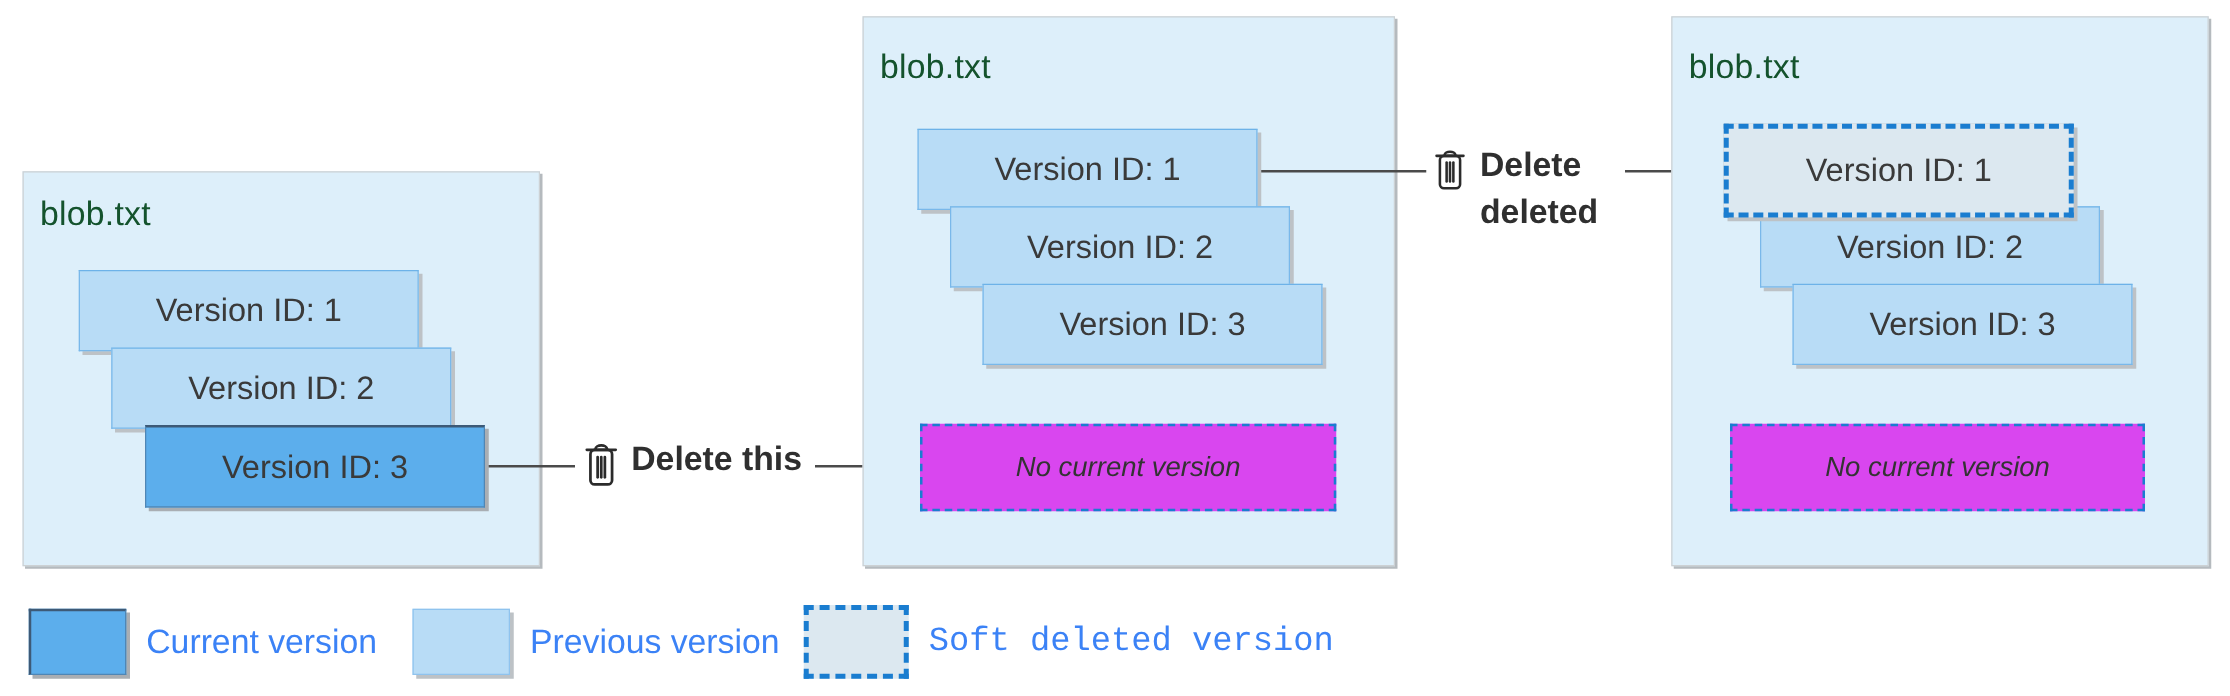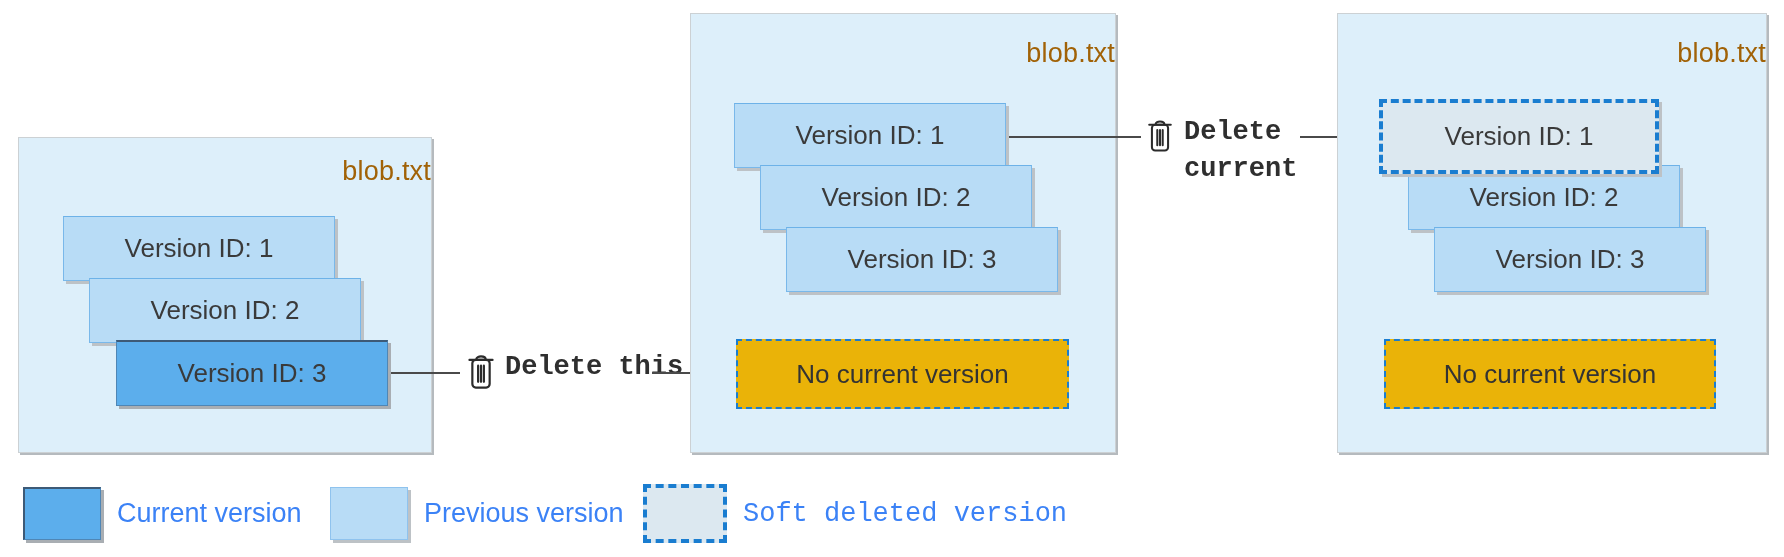--- a/index.html
+++ b/index.html
@@ -6,21 +6,21 @@
   .canvas{
     position:relative;width:1784px;height:557px;background:#ffffff;overflow:hidden;
     font-family:"Liberation Sans", sans-serif;color:#3a3a3a;
   }
   
   .panel{
     position:absolute;background:#ddeffa;border:1px solid #ccd1d4;
     box-shadow:2px 2px 0 #b5babe;box-sizing:border-box;
   }
   .panel-title{
-    text-align:right;font-size:27px;color:#a16207;letter-spacing:.2px;
+    text-align:left;font-size:27px;color:#14532d;letter-spacing:.2px;margin-left:13px;
   }
   
   .vbox{
     position:absolute;width:272px;height:65px;box-sizing:border-box;
     display:flex;align-items:center;justify-content:center;
     font-size:26px;color:#3a3a3a;
   }
   .vbox.previous{
     background:#b8dcf6;border:1px solid #79b8ea;border-top-color:#6db2e8;
     box-shadow:3px 3px 0 #bdc2c6;
@@ -35,32 +35,32 @@
     box-shadow:3px 3px 0 #bdc2c6;
   }
   .soft-inner{
     width:100%;height:100%;box-sizing:border-box;background:#dce8f0;
     border:4px dashed #1a7dd0;
     display:flex;align-items:center;justify-content:center;
     font-size:26px;color:#3a3a3a;
   }
   
   .no-current{
-    position:absolute;background:#eab308;border:2px dashed #1a7dd0;box-sizing:border-box;
+    position:absolute;background:#d946ef;border:2px dashed #1a7dd0;box-sizing:border-box;
     display:flex;align-items:center;justify-content:center;
-    font-size:26px;color:#333333;
+    font-size:22px;font-style:italic;color:#333333;
   }
   
   .hline{position:absolute;height:2px;background:#4a4a4a;}
   .arrowhead{
     position:absolute;width:0;height:0;
     border-left:14px solid #3f3f3f;border-top:7px solid transparent;border-bottom:7px solid transparent;
   }
   .action-label{
-    position:absolute;font-size:27px;font-weight:bold;color:#2f2f2f;line-height:37px;white-space:nowrap;font-family:Liberation Mono, monospace;
+    position:absolute;font-size:27px;font-weight:bold;color:#2f2f2f;line-height:37px;white-space:nowrap;
   }
   .trash{position:absolute;}
   
   .legend-swatch{position:absolute;box-sizing:border-box;}
   .legend-swatch.current{
     width:78px;height:53px;background:#5caeec;
     border-top:2px solid #3d5a77;border-left:2px solid #3d5a77;
     border-right:1px solid #4f86b5;border-bottom:1px solid #4f86b5;
     box-shadow:3px 3px 0 #a9aeb3;
   }
@@ -130,21 +130,21 @@
   <svg class="trash" style="left:1146px;top:117px;" width="28" height="38" viewBox="0 0 26 32" fill="none" stroke="#2b2b2b" stroke-width="1.9" stroke-linecap="round">
     <path d="M9 5 C9 1.6 17 1.6 17 5"></path>
     <path d="M3 5.5 H23"></path>
     <rect x="5.5" y="5.5" width="15" height="24" rx="3"></rect>
     <path d="M10.5 10.5 V24.5"></path>
     <path d="M13 10.5 V24.5"></path>
     <path d="M15.5 10.5 V24.5"></path>
   </svg>
   <div class="action-label" style="left:1184px;top:114px;">
     <div>Delete</div>
-    <div>current</div>
+    <div>deleted</div>
   </div>
   <div class="hline" style="left:1300px;top:136px;width:66px;"></div>
   <div class="arrowhead" style="left:1365px;top:130px;"></div>
 
   <section class="panel" style="left:1337px;top:13px;width:430px;height:440px;">
     <div class="panel-title" style="margin-top:24px;">blob.txt</div>
     <div class="soft-wrap" style="left:41px;top:85px;width:280px;height:75px;z-index:3;">
       <div class="soft-inner">
         <span>Version ID: 1</span>
       </div>

